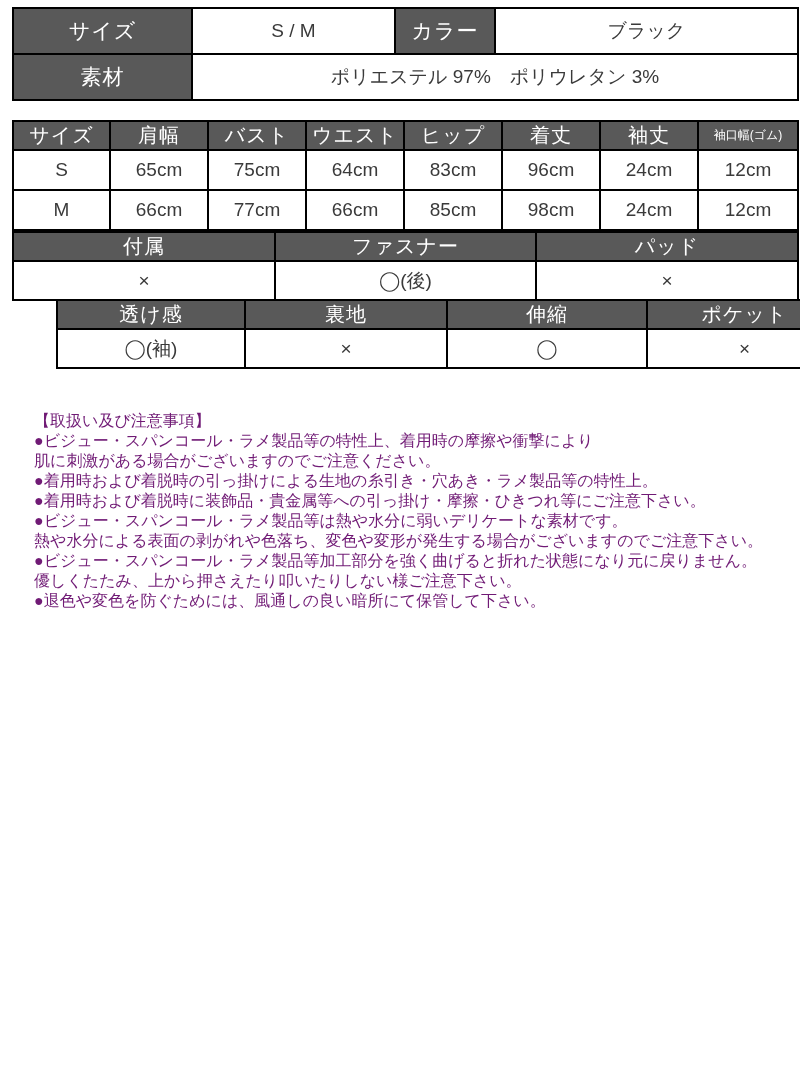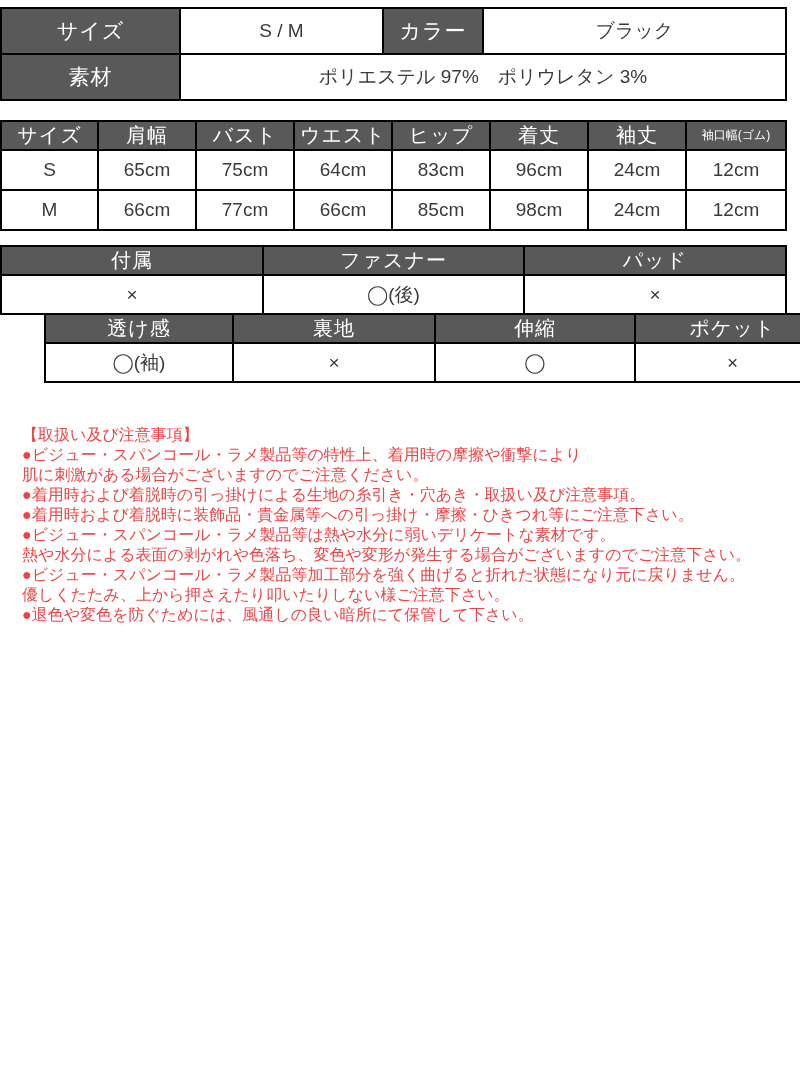--- a/index.html
+++ b/index.html
@@ -8,21 +8,21 @@
     background: #ffffff;
     font-family: "Liberation Sans", "DejaVu Sans", sans-serif;
   }
   body {
     width: 800px;
     height: 1067px;
     position: relative;
   }
   .wrap {
     position: absolute;
-    left: 0;
+    left: 12px;
     top: 0;
     width: 785px;
   }
   table {
     border-collapse: collapse;
     table-layout: fixed;
     width: 785px;
   }
   td {
     border: 2px solid #000000;
@@ -52,28 +52,28 @@
   }
   .val {
     color: #3a3a3a;
     font-size: 19px;
   }
   .t1 { margin-top: 7px; }
   .t1 tr { height: 46px; }
   .t2 { margin-top: 19px; }
   .t2 tr.h { height: 26px; }
   .t2 tr.v { height: 40px; }
-  .t3 { margin-top: 14px; }
+  .t3 { }
   .t3b { margin-top: -2px; margin-left: 44px; }
   .t3 tr.h { height: 28px; }
   .t3 tr.v { height: 39px; }
   .care {
     margin-top: 42px;
     padding-left: 22px;
-    color: #ef4444;
+    color: #701a75;
     font-size: 16px;
     line-height: 20px;
   }
   .care-line {
     white-space: nowrap;
   }
 </style>
 </head>
 <body>
 
@@ -185,21 +185,21 @@
       <td class="val">◯</td>
       <td class="val">×</td>
     </tr>
   </tbody>
     </table>
 
   <div class="care">
     <div class="care-line">【取扱い及び注意事項】</div>
     <div class="care-line">●ビジュー・スパンコール・ラメ製品等の特性上、着用時の摩擦や衝撃により</div>
     <div class="care-line">肌に刺激がある場合がございますのでご注意ください。</div>
-    <div class="care-line">●着用時および着脱時の引っ掛けによる生地の糸引き・穴あき・取扱い及び注意事項。</div>
+    <div class="care-line">●着用時および着脱時の引っ掛けによる生地の糸引き・穴あき・ラメ製品等の特性上。</div>
     <div class="care-line">●着用時および着脱時に装飾品・貴金属等への引っ掛け・摩擦・ひきつれ等にご注意下さい。</div>
     <div class="care-line">●ビジュー・スパンコール・ラメ製品等は熱や水分に弱いデリケートな素材です。</div>
     <div class="care-line">熱や水分による表面の剥がれや色落ち、変色や変形が発生する場合がございますのでご注意下さい。</div>
     <div class="care-line">●ビジュー・スパンコール・ラメ製品等加工部分を強く曲げると折れた状態になり元に戻りません。</div>
     <div class="care-line">優しくたたみ、上から押さえたり叩いたりしない様ご注意下さい。</div>
     <div class="care-line">●退色や変色を防ぐためには、風通しの良い暗所にて保管して下さい。</div>
   </div>
 
 </div>
 

